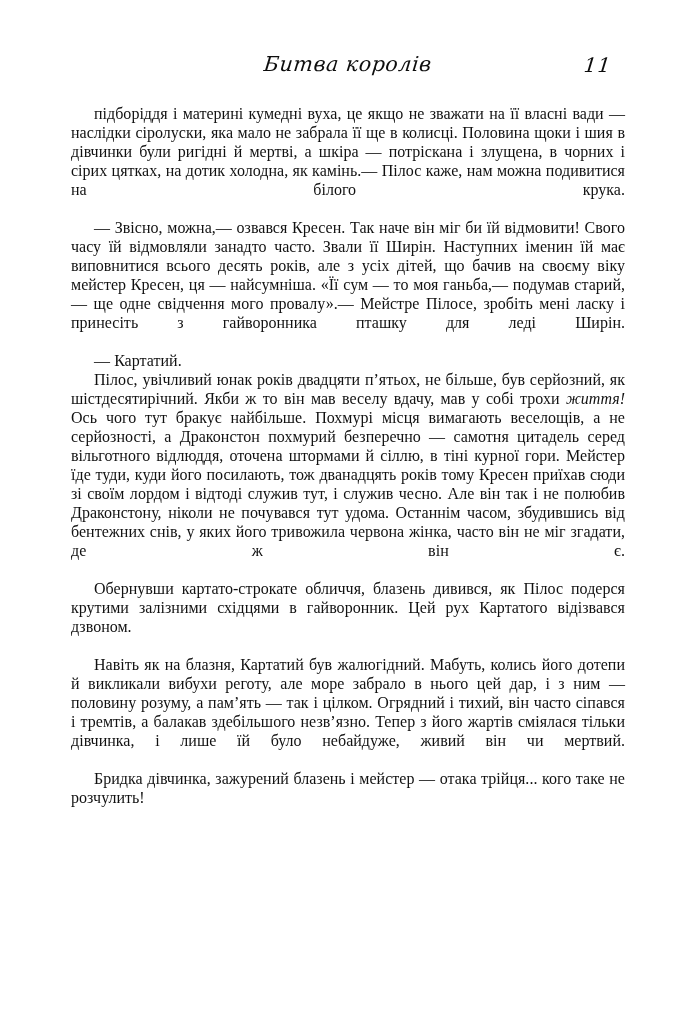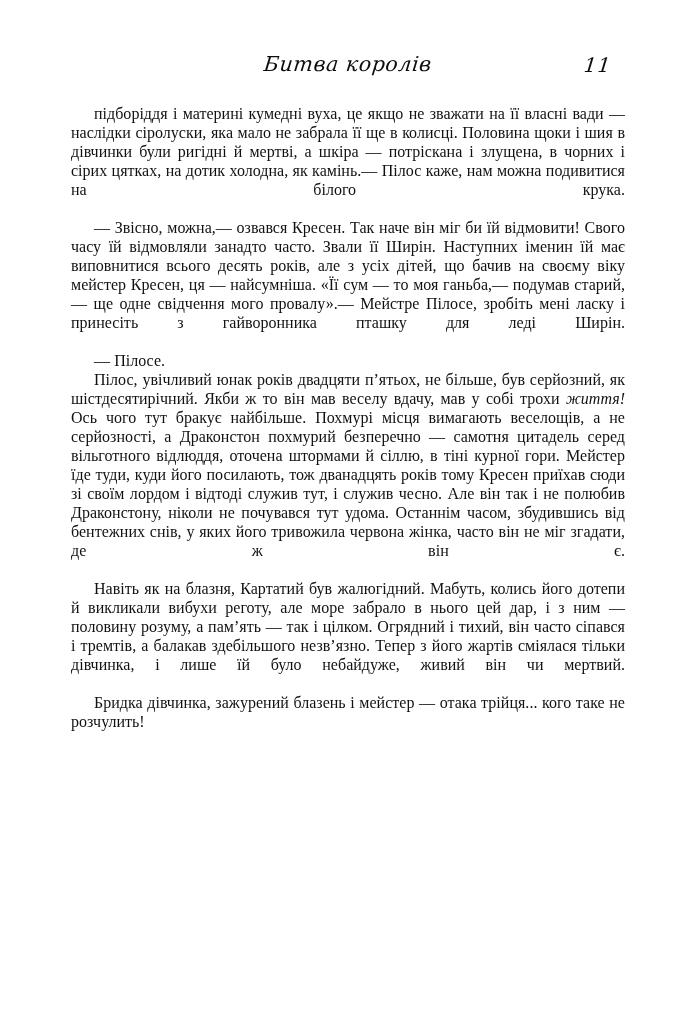--- a/index.html
+++ b/index.html
@@ -96,20 +96,21 @@
 <div class="page">
 
   <div class="running-head">
     <div class="running-head-title">Битва королів</div>
     <div class="running-head-folio">11</div>
   </div>
 
   <div class="textblock">
     <p class="para">підборіддя і материні кумедні вуха, це якщо не зважати на її власні вади — наслідки сіролуски, яка мало не забрала її ще в колисці. Половина щоки і шия в дівчинки були ригідні й мертві, а шкіра — потріскана і злущена, в чорних і сірих цятках, на дотик холодна, як камінь.— Пілос каже, нам можна подивитися на білого крука.</p>
     <p class="para">— Звісно, можна,— озвався Кресен. Так наче він міг би їй відмовити! Свого часу їй відмовляли занадто часто. Звали її Ширін. Наступних іменин їй має виповнитися всього десять років, але з усіх дітей, що бачив на своєму віку мейстер Кресен, ця — найсумніша. «Її сум — то моя ганьба,— подумав старий,— ще одне свідчення мого провалу».— Мейстре Пілосе, зробіть мені ласку і принесіть з гайворонника пташку для леді Ширін.</p>
-    <p class="para flush">— Пілосе.</p>
+    <p class="para flush">— Картатий.</p>
     <p class="para">Пілос, увічливий юнак років двадцяти п’ятьох, не більше, був серйозний, як шістдесятирічний. Якби ж то він мав веселу вдачу, мав у собі трохи <em>життя!</em> Ось чого тут бракує найбільше. Похмурі місця вимагають веселощів, а не серйозності, а Драконстон похмурий безперечно — самотня цитадель серед вільготного відлюддя, оточена штормами й сіллю, в тіні курної гори. Мейстер їде туди, куди його посилають, тож дванадцять років тому Кресен приїхав сюди зі своїм лордом і відтоді служив тут, і служив чесно. Але він так і не полюбив Драконстону, ніколи не почувався тут удома. Останнім часом, збудившись від бентежних снів, у яких його тривожила червона жінка, часто він не міг згадати, де ж він є.</p>
+    <p class="para">Обернувши картато-строкате обличчя, блазень дивився, як Пілос подерся крутими залізними східцями в гайворонник. Цей рух Картатого відізвався дзвоном.</p>
     <p class="para">Навіть як на блазня, Картатий був жалюгідний. Мабуть, колись його дотепи й викликали вибухи реготу, але море забрало в нього цей дар, і з ним — половину розуму, а пам’ять — так і цілком. Огрядний і тихий, він часто сіпався і тремтів, а балакав здебільшого незв’язно. Тепер з його жартів сміялася тільки дівчинка, і лише їй було небайдуже, живий він чи мертвий.</p>
     <p class="para">Бридка дівчинка, зажурений блазень і мейстер — отака трійця... кого таке не розчулить!</p>
 
   </div>
 
 </div>
 
 </body></html>

